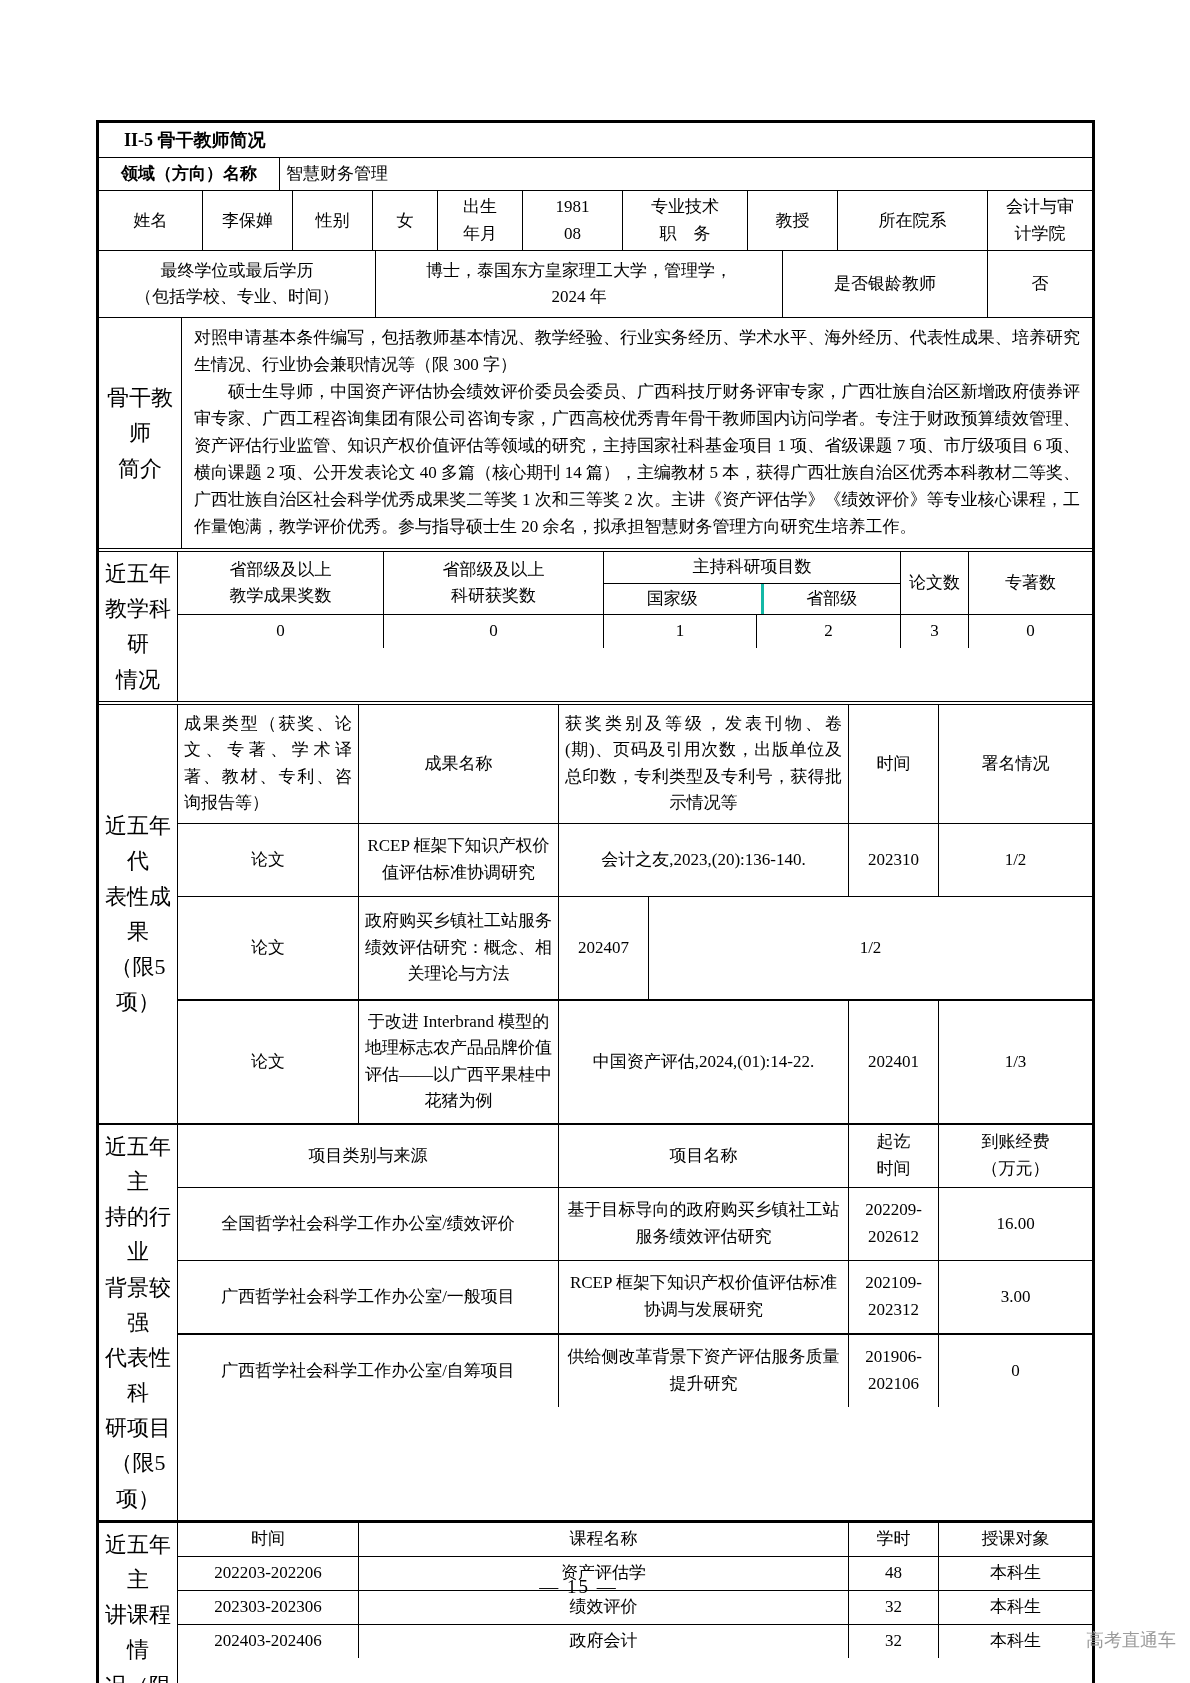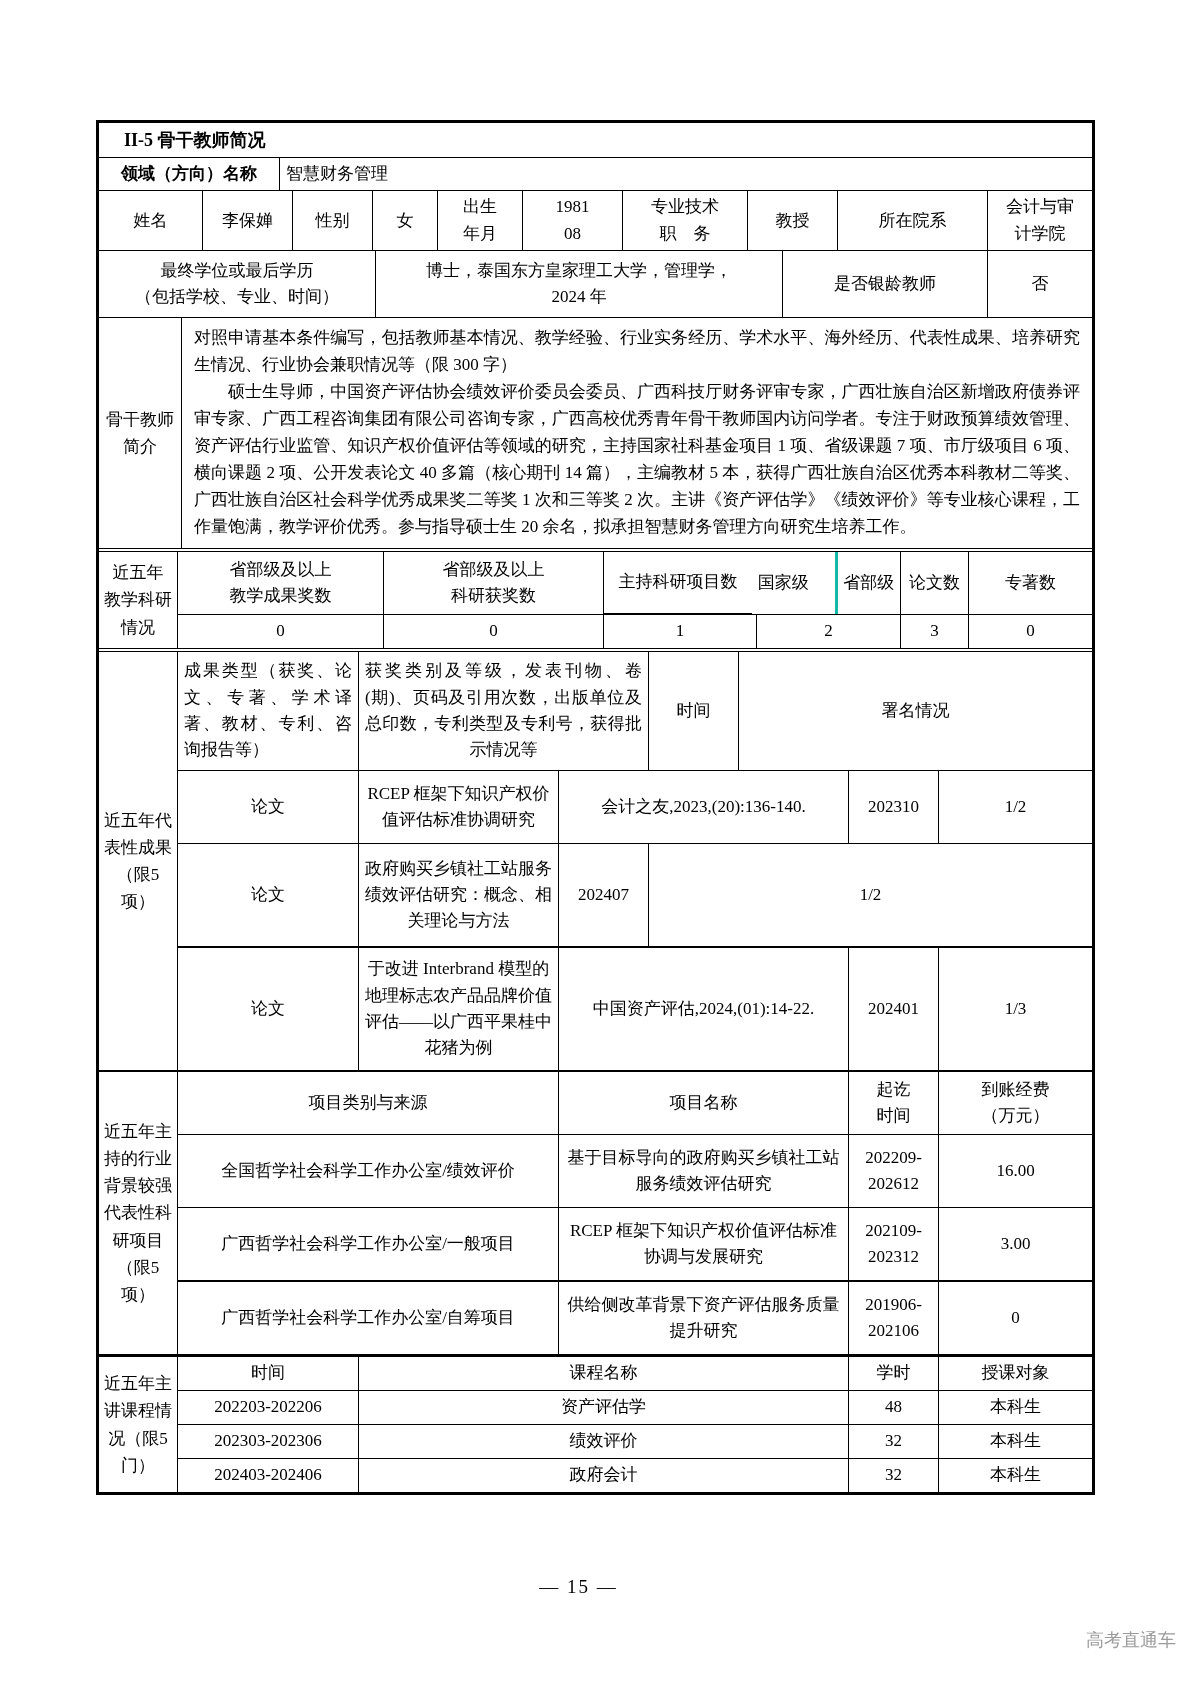--- a/index.html
+++ b/index.html
@@ -25,21 +25,21 @@
   .just { text-align:justify; text-align-last:center; }
   .jleft { text-align:justify; text-align-last:left; justify-content:flex-start; }
   .flex1 { flex:1; }
   .title { font-weight:bold; font-size:18px; padding:5px 25px; min-height:33px; display:flex; align-items:center; }
   .bold { font-weight:bold; }
 
   
   .sec { display:flex; border-top:1px solid #000; align-items:stretch; }
   .lab {
     flex:0 0 78px; width:78px; display:flex; align-items:center; justify-content:center;
-    text-align:center; font-size:17px; line-height:1.6; padding:4px 2px;
+    text-align:center; font-size:22px; line-height:1.6; padding:4px 2px;
   }
   .labwide { flex:0 0 82px; width:82px; }
   .secbody { flex:1; border-left:1px solid #000; display:flex; flex-direction:column; min-width:0; }
   .secbody > .row:first-child { border-top:none; }
 
   .double { border-top:4px double #000; }
   .thick  { border-top:2px solid #000; }
   .thick3 { border-top:3px solid #000; }
 
   
@@ -53,21 +53,21 @@
   .h58 > .c { min-height:58px; }
   .h66 > .c { min-height:66px; }
   .h33 > .c { min-height:33px; }
   .h72 > .c { min-height:72px; }
   .h102 > .c { min-height:102px; }
   .h122 > .c { min-height:122px; }
   .h62 > .c { min-height:62px; }
   .h118 > .c { min-height:118px; }
 
   
-  .grp { display:flex; flex-direction:row; padding:0; align-items:stretch; }
+  .grp { display:flex; flex-direction:column; padding:0; align-items:stretch; }
   .grp-top { flex:1; display:flex; align-items:center; justify-content:center; border-bottom:1px solid #000; }
   .grp-bottom { flex:1; display:flex;gap:20px; }
   .grp-bottom .gc { display:flex; align-items:center; justify-content:center; flex:1; }
   .grp-bottom .gc + .gc { border-left:3px solid #14b8a6; }
 
   .intro-body { padding:6px 12px 8px 12px; font-size:17px; line-height:27px; text-align:justify; }
   .intro-body p { margin:0; }
   .intro-body p.indent { text-indent:2em; }
 
   .page-number {
@@ -159,20 +159,21 @@
     </div>
   </div>
 
   <div class="sec double">
     <div class="lab pre">近五年代
 表性成果
 （限5项）</div>
     <div class="secbody">
       <div class="row h118">
         <div class="c w180 jleft">成果类型（获奖、论文、专著、学术译著、教材、专利、咨询报告等）</div>
+        <div class="c w200">成果名称</div>
         <div class="c w290 just">获奖类别及等级，发表刊物、卷(期)、页码及引用次数，出版单位及总印数，专利类型及专利号，获得批示情况等</div>
         <div class="c wt90">时间</div>
         <div class="c flex1">署名情况</div>
       </div>
       <div class="row h72">
         <div class="c w180">论文</div>
         <div class="c w200">RCEP 框架下知识产权价值评估标准协调研究</div>
         <div class="c w290">会计之友,2023,(20):136-140.</div>
         <div class="c wt90">202310</div>
         <div class="c flex1">1/2</div>

